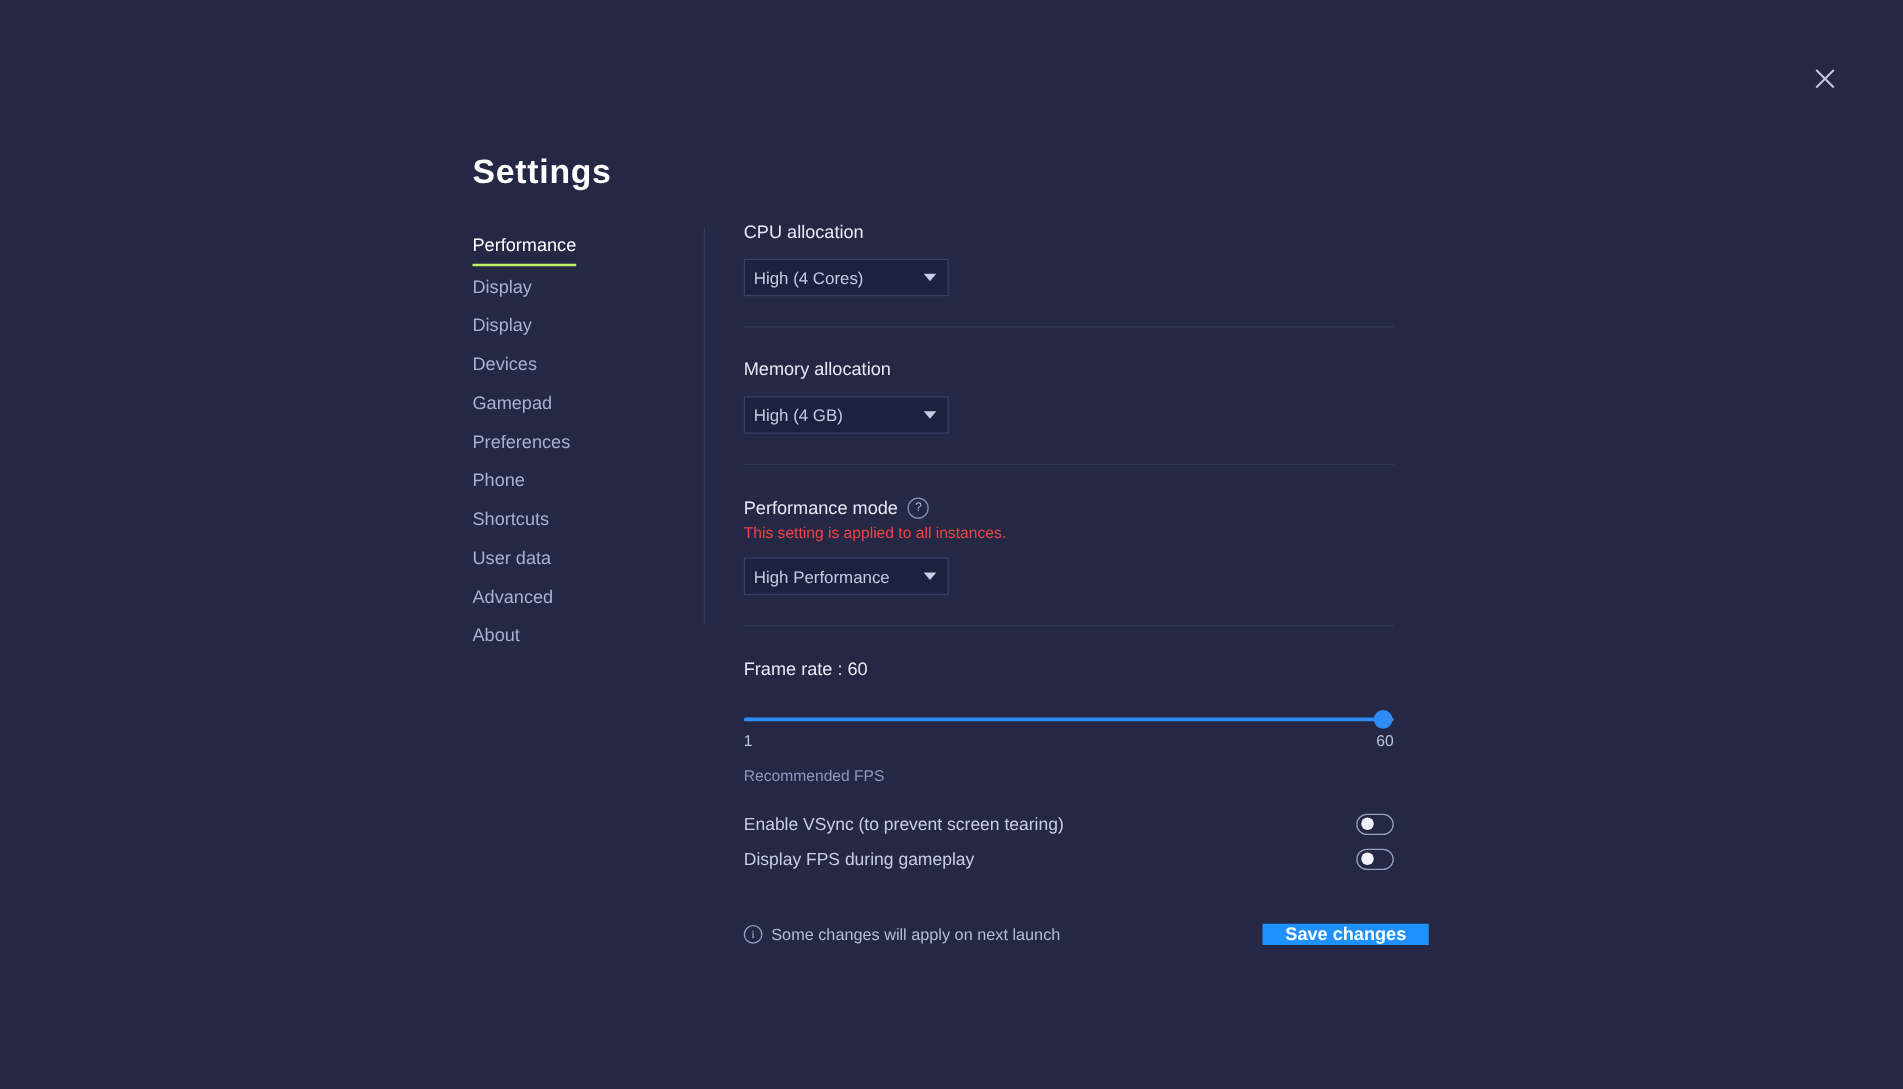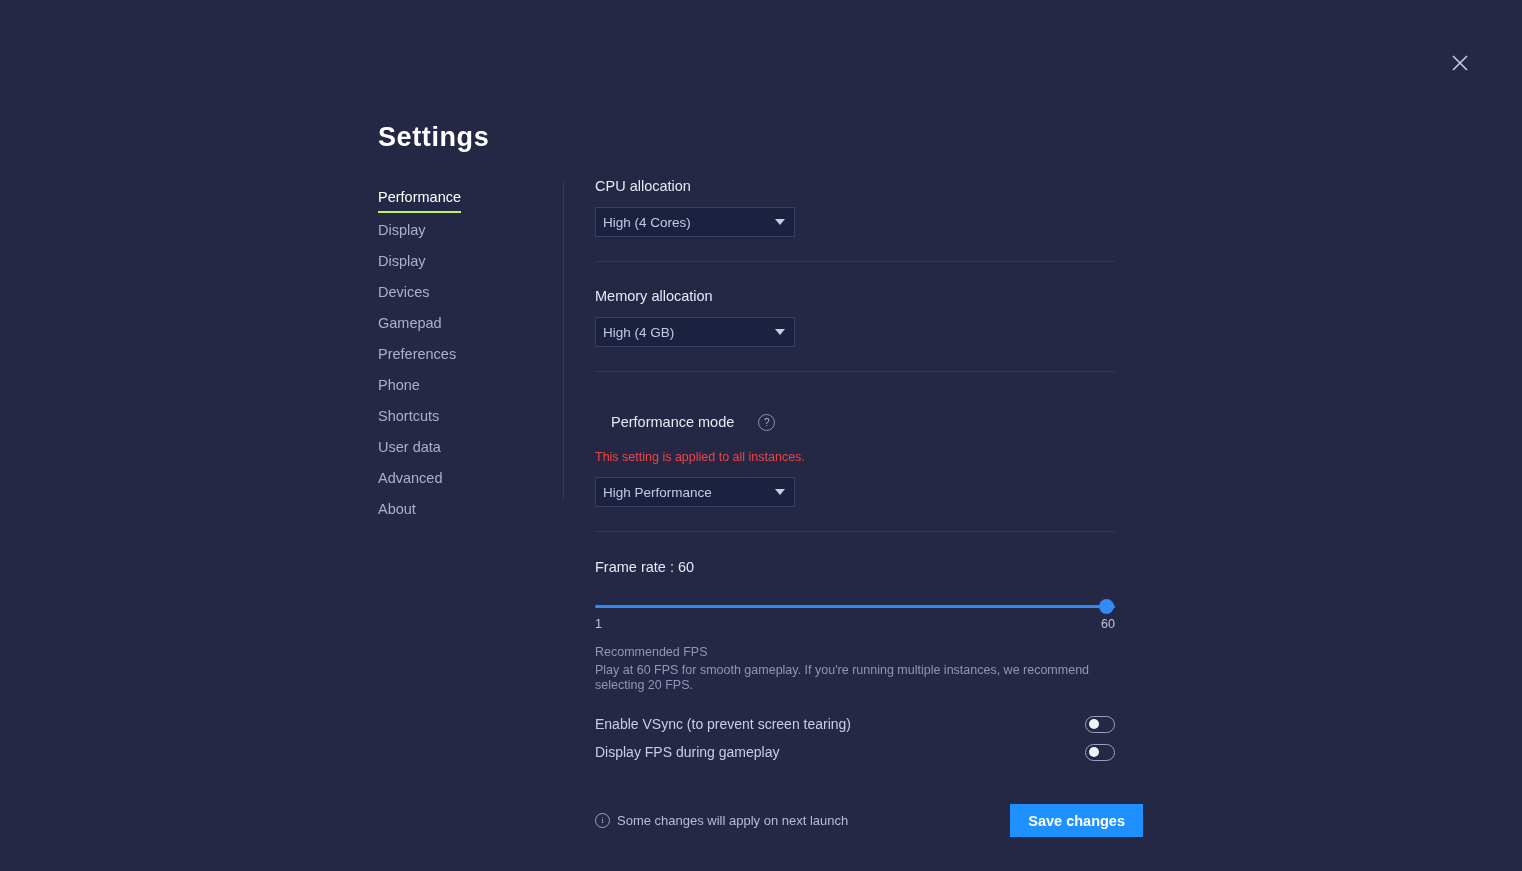--- a/index.html
+++ b/index.html
@@ -83,21 +83,21 @@
     top: 178px;
     width: 548px;
   }
   .field-label {
     font-size: 14.5px;
     color: #e6e9f5;
     margin: 0 0 13px 0;
   }
   .select {
     box-sizing: border-box;
-    width: 200px;
+    width: 164px;
     height: 30px;
     background: #1d2140;
     border: 1px solid #3a4065;
     display: flex;
     align-items: center;
     justify-content: space-between;
     padding: 0 9px 0 7px;
     font-size: 13.5px;
     color: #c4c9e2;
     cursor: pointer;
@@ -246,21 +246,21 @@
     color: #aeb4d4;
     font-family: "Liberation Serif", serif;
   }
   #save-btn {
     background: #1e90ff;
     color: #ffffff;
     font-size: 14.5px;
     font-weight: bold;
     border: none;
     padding: 0 18px;
-    height: 33px;
+    height: 17px;
     cursor: pointer;
     font-family: "Liberation Sans", sans-serif;
   }
 </style>
 </head>
 <body>
 
 <div id="close-btn">
   <svg width="18" height="18" viewBox="0 0 18 18">
     <line x1="2" y1="2" x2="16" y2="16" stroke="#c6cae2" stroke-width="1.6"></line>
@@ -303,21 +303,21 @@
     <div class="select">
       <span>High (4 GB)</span>
       <span class="caret"></span>
     </div>
   </div>
 
   <div class="hr"></div>
 
   <div class="block">
     <div class="label-row">
-      <span class="field-label" style="margin:16px">Performance mode</span>
+      <span class="field-label" style="margin:0">Performance mode</span>
       <span class="help-icon">?</span>
     </div>
     <div class="sub-note">This setting is applied to all instances.</div>
     <div class="select">
       <span>High Performance</span>
       <span class="caret"></span>
     </div>
   </div>
 
   <div class="hr"></div>
@@ -326,21 +326,20 @@
     <div id="frame-rate-label">Frame rate : 60</div>
     <div id="slider-wrap">
       <div id="slider-track"></div>
       <div id="slider-thumb"></div>
     </div>
     <div id="slider-scale">
       <span id="slider-min">1</span>
       <span id="slider-max">60</span>
     </div>
     <div id="rec-title">Recommended FPS</div>
-    <div id="rec-body">Play at 60 FPS for smooth gameplay. If you're running multiple instances, we recommend selecting 20 FPS.</div>
   </div>
 
   <div id="toggles">
     <div class="toggle-row">
       <span class="toggle-label">Enable VSync (to prevent screen tearing)</span>
       <span class="switch">
           <span class="knob"></span>
         </span>
     </div>
     <div class="toggle-row">

